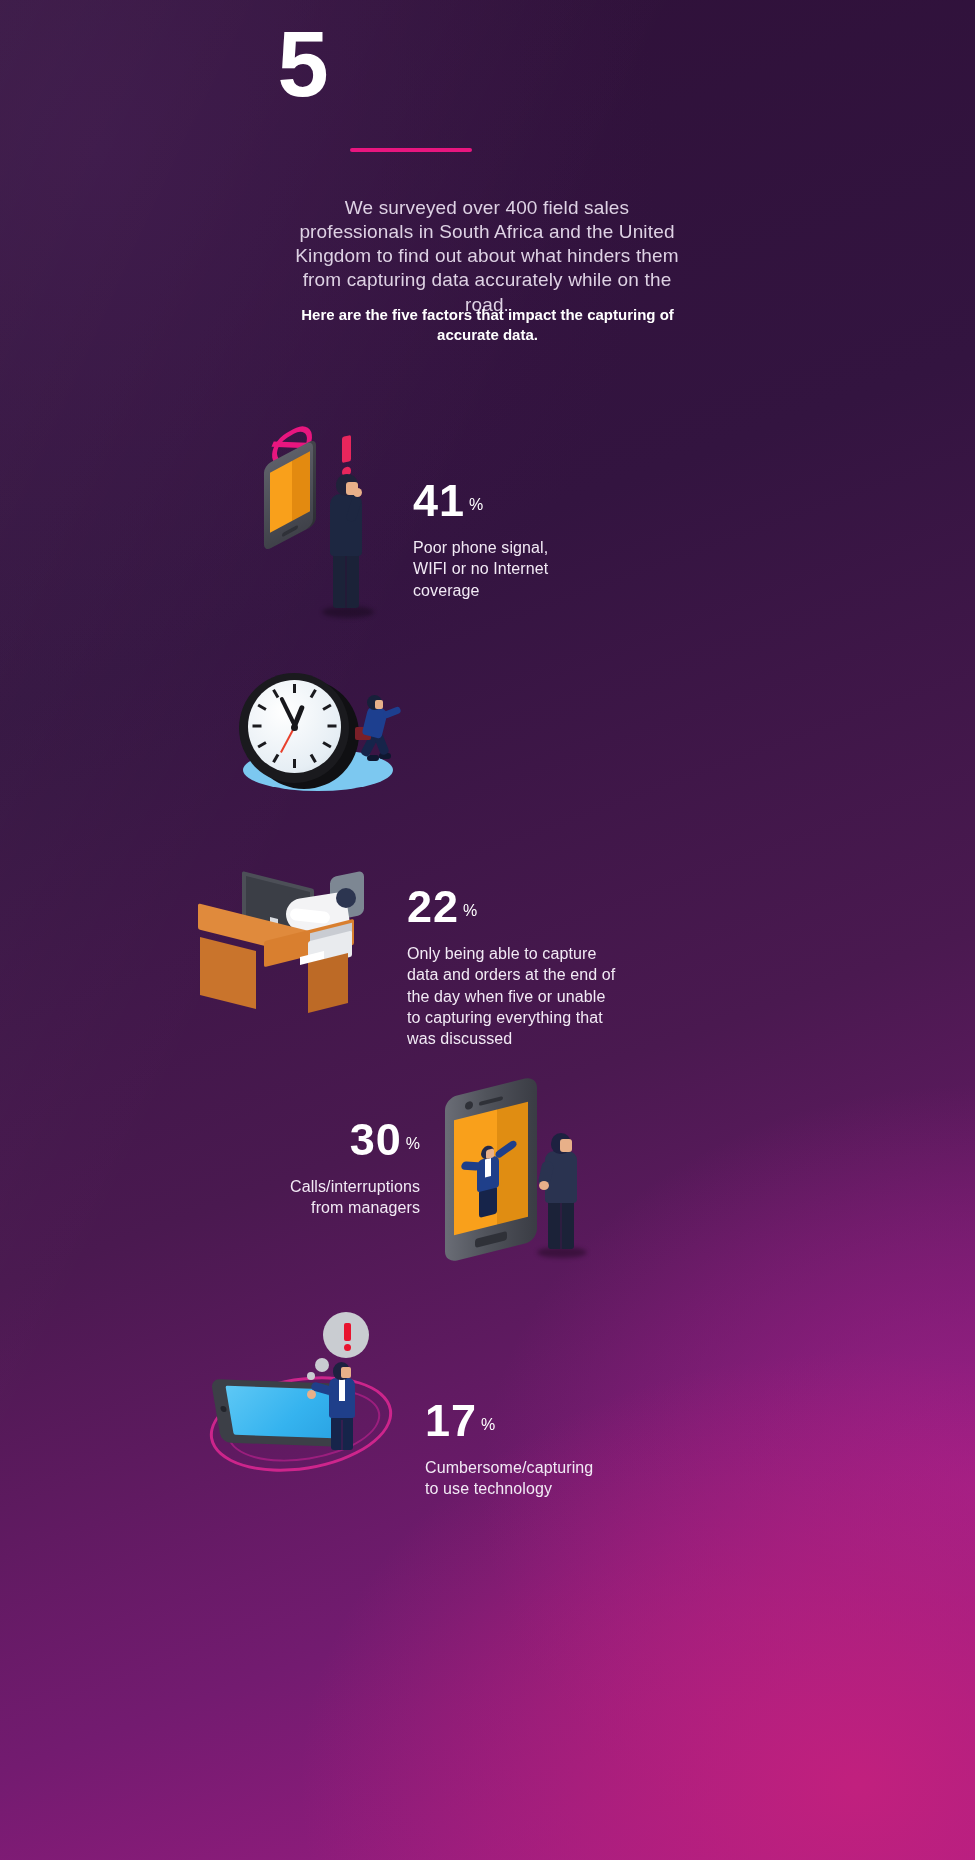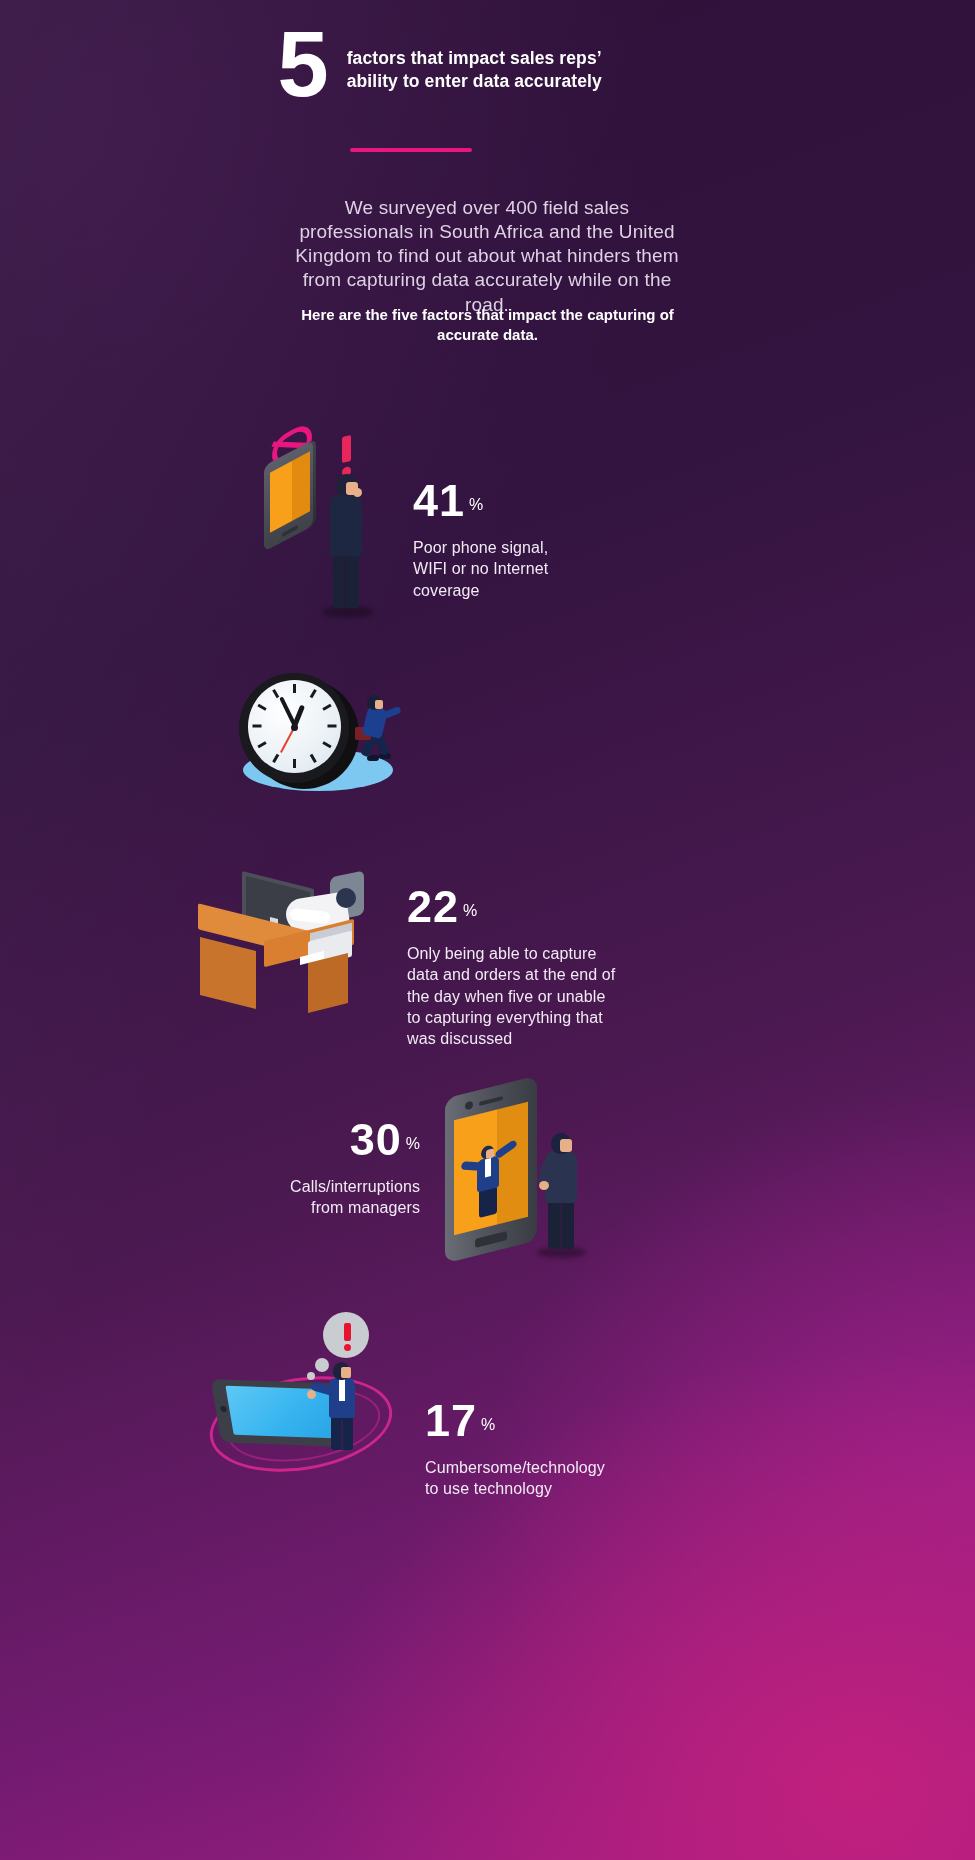--- a/index.html
+++ b/index.html
@@ -239,24 +239,20 @@
 </style>
 </head>
 <body>
 
 <div class="canvas">
   <div class="sheen"></div>
 
   <div class="header">
     <div class="header-inner">
       <div class="big-five">5</div>
-      <div class="header-text">
-        <div>factors that impact sales reps’</div>
-        <div>ability to enter data accurately</div>
-      </div>
     </div>
   </div>
   <div class="rule"></div>
 
   <div class="intro">
     <span class="lead">We surveyed over 400 field sales professionals in South Africa and the United Kingdom to find out about what hinders them from capturing data accurately while on the road.</span>
   </div>
   <div class="subtitle">
     <span>Here are the five factors that impact the capturing of accurate data.</span>
   </div>
@@ -411,18 +407,18 @@
       <div class="a5-p-armL"></div>
         <div class="a5-p-hand"></div>
       <div class="a5-p-head"></div>
         <div class="a5-p-face"></div>
     </div>
     <div class="copy left-copy">
       <div class="pct">
         <span class="num">17</span><span class="sym">%</span>
       </div>
       <div class="desc">
-        <div>Cumbersome/technology</div>
+        <div>Cumbersome/capturing</div>
         <div>to use technology</div>
       </div>
     </div>
   </div>
 </div>
 
 </body></html>

